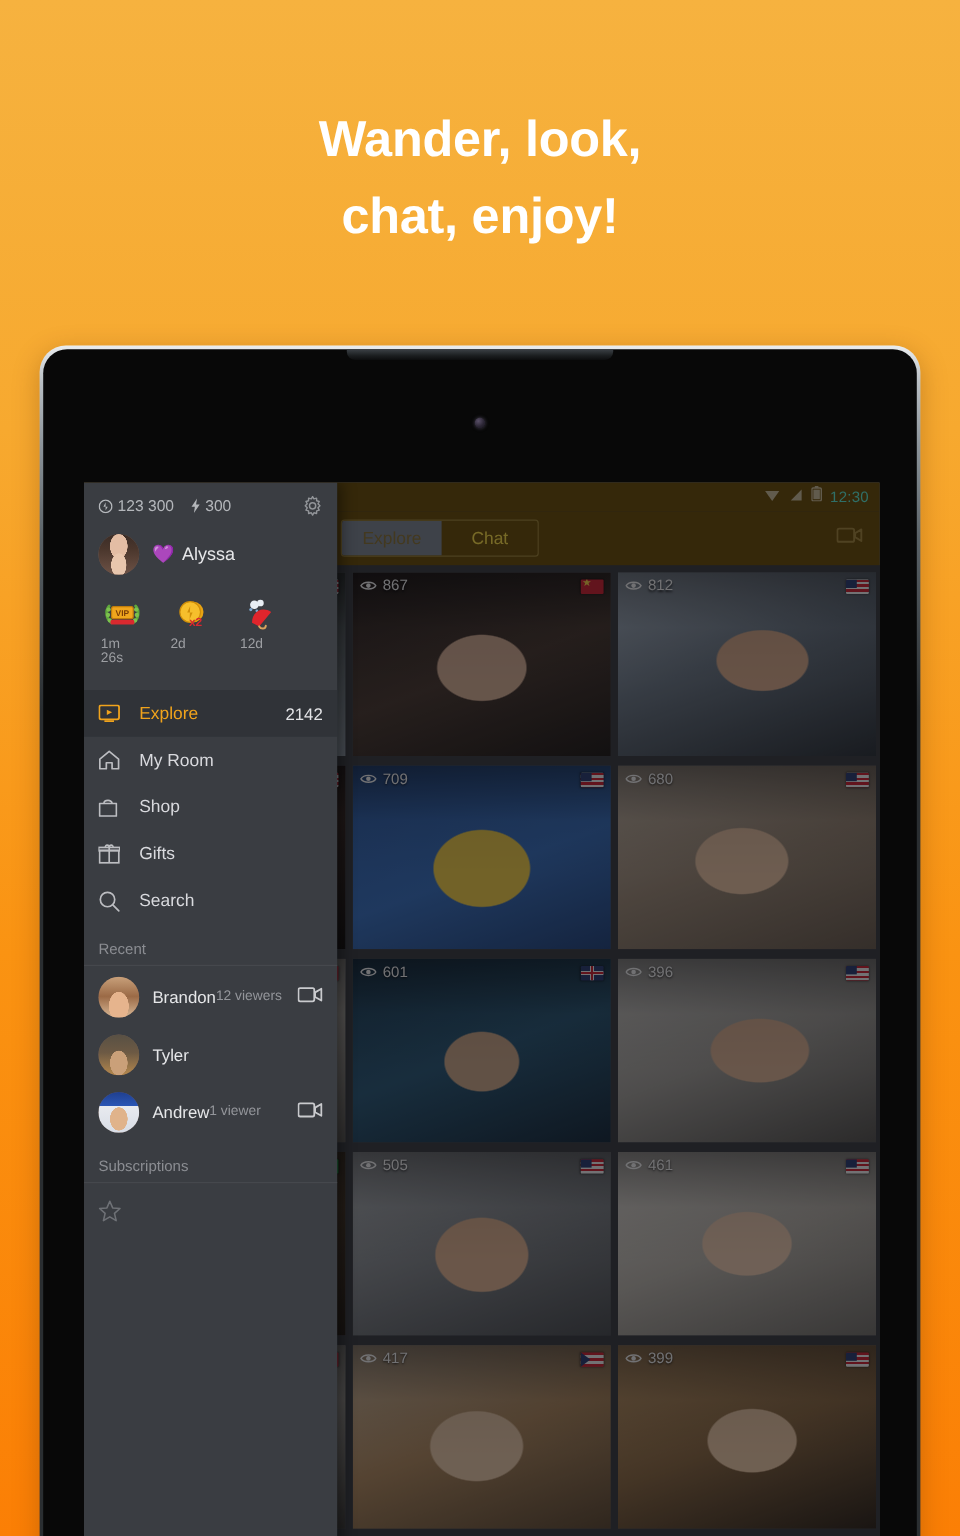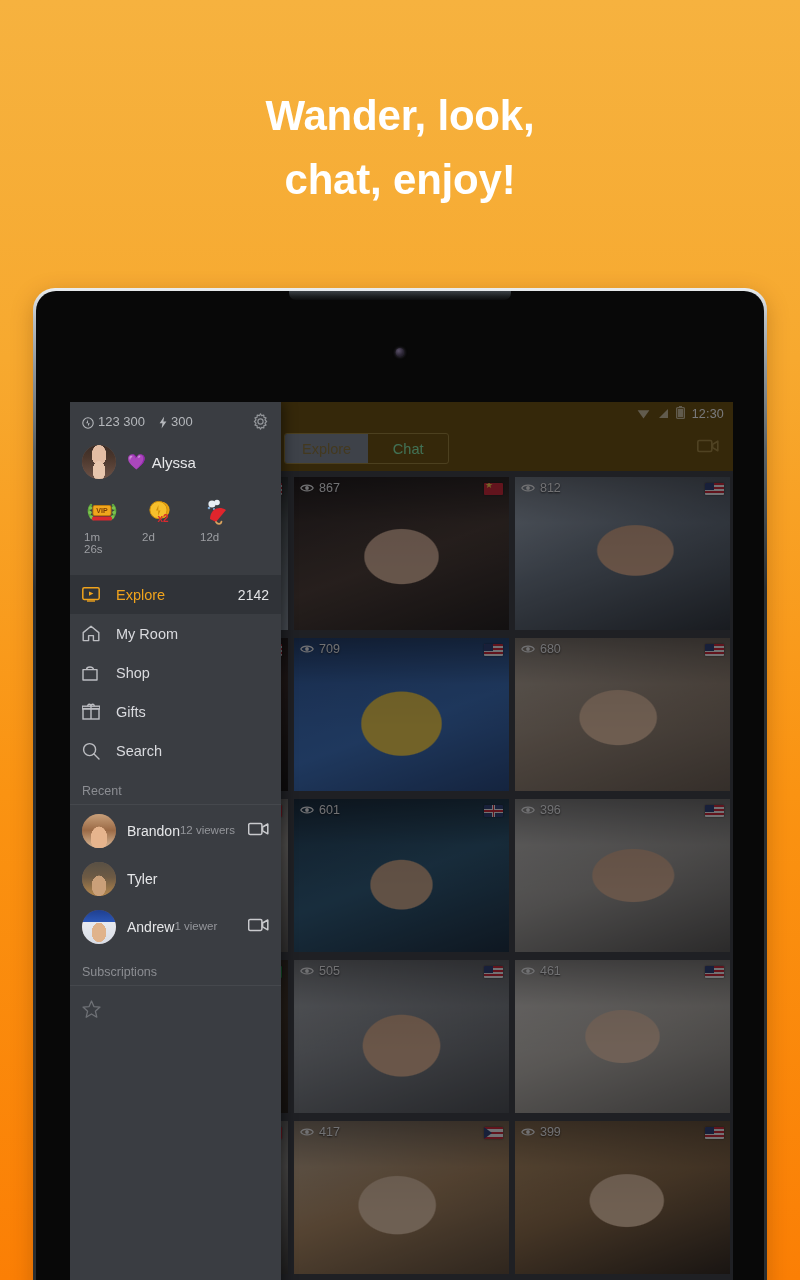--- a/index.html
+++ b/index.html
@@ -71,21 +71,21 @@
 
   
   .statusbar {
     position: absolute; top: 0; left: 0; width: 100%; height: 24px;
     background: #6b4e08;
     display: flex; align-items: center; justify-content: flex-end;
     padding-right: 9px;
     gap: 7px;
   }
   .statusbar .sb-time {
-    color: #ffffff; font-size: 12.5px; letter-spacing: .2px;
+    color: #5eead4; font-size: 12.5px; letter-spacing: .2px;
   }
   .sb-ico { display: block; opacity: .78; }
 
   
   .appbar {
     position: absolute; top: 24px; left: 0; width: 100%; height: 45px;
     background: #6b4e08;
     display: flex; align-items: center;
   }
   .tabs {
@@ -94,21 +94,21 @@
     border: 1px solid #9d8336;
     border-radius: 3px;
     overflow: hidden;
     height: 31px;
   }
   .tab {
     min-width: 80px;
     padding: 0 17px;
     display: flex; align-items: center; justify-content: center;
     font-size: 14.5px;
-    color: #86efac;
+    color: #fde047;
     background: transparent;
   }
   .tab.active { background: #7f8792; color: #8a7436; }
   .appbar-cam {
     position: absolute; right: 14px; top: 12px;
     opacity: .55;
   }
 
   
   .grid {
@@ -195,21 +195,21 @@
     z-index: 5;
     box-shadow: 3px 0 12px rgba(0,0,0,.45);
     display: flex; flex-direction: column;
   }
   .drawer-head { padding: 12px 12px 0 12px; }
   .balances {
     display: flex; align-items: center; gap: 14px;
     color: #b4b7bb; font-size: 13px;
     position: relative;
   }
-  .bal { display: flex; align-items: flex-end; gap: 4px; }
+  .bal { display: flex; align-items: center; gap: 4px; }
   .gear {
     position: absolute; right: 0px; top: -1px;
     opacity: .72;
   }
   .profile {
     display: flex; align-items: center; gap: 11px;
     margin-top: 16px;
   }
   .avatar {
     width: 34px; height: 34px; border-radius: 50%;

